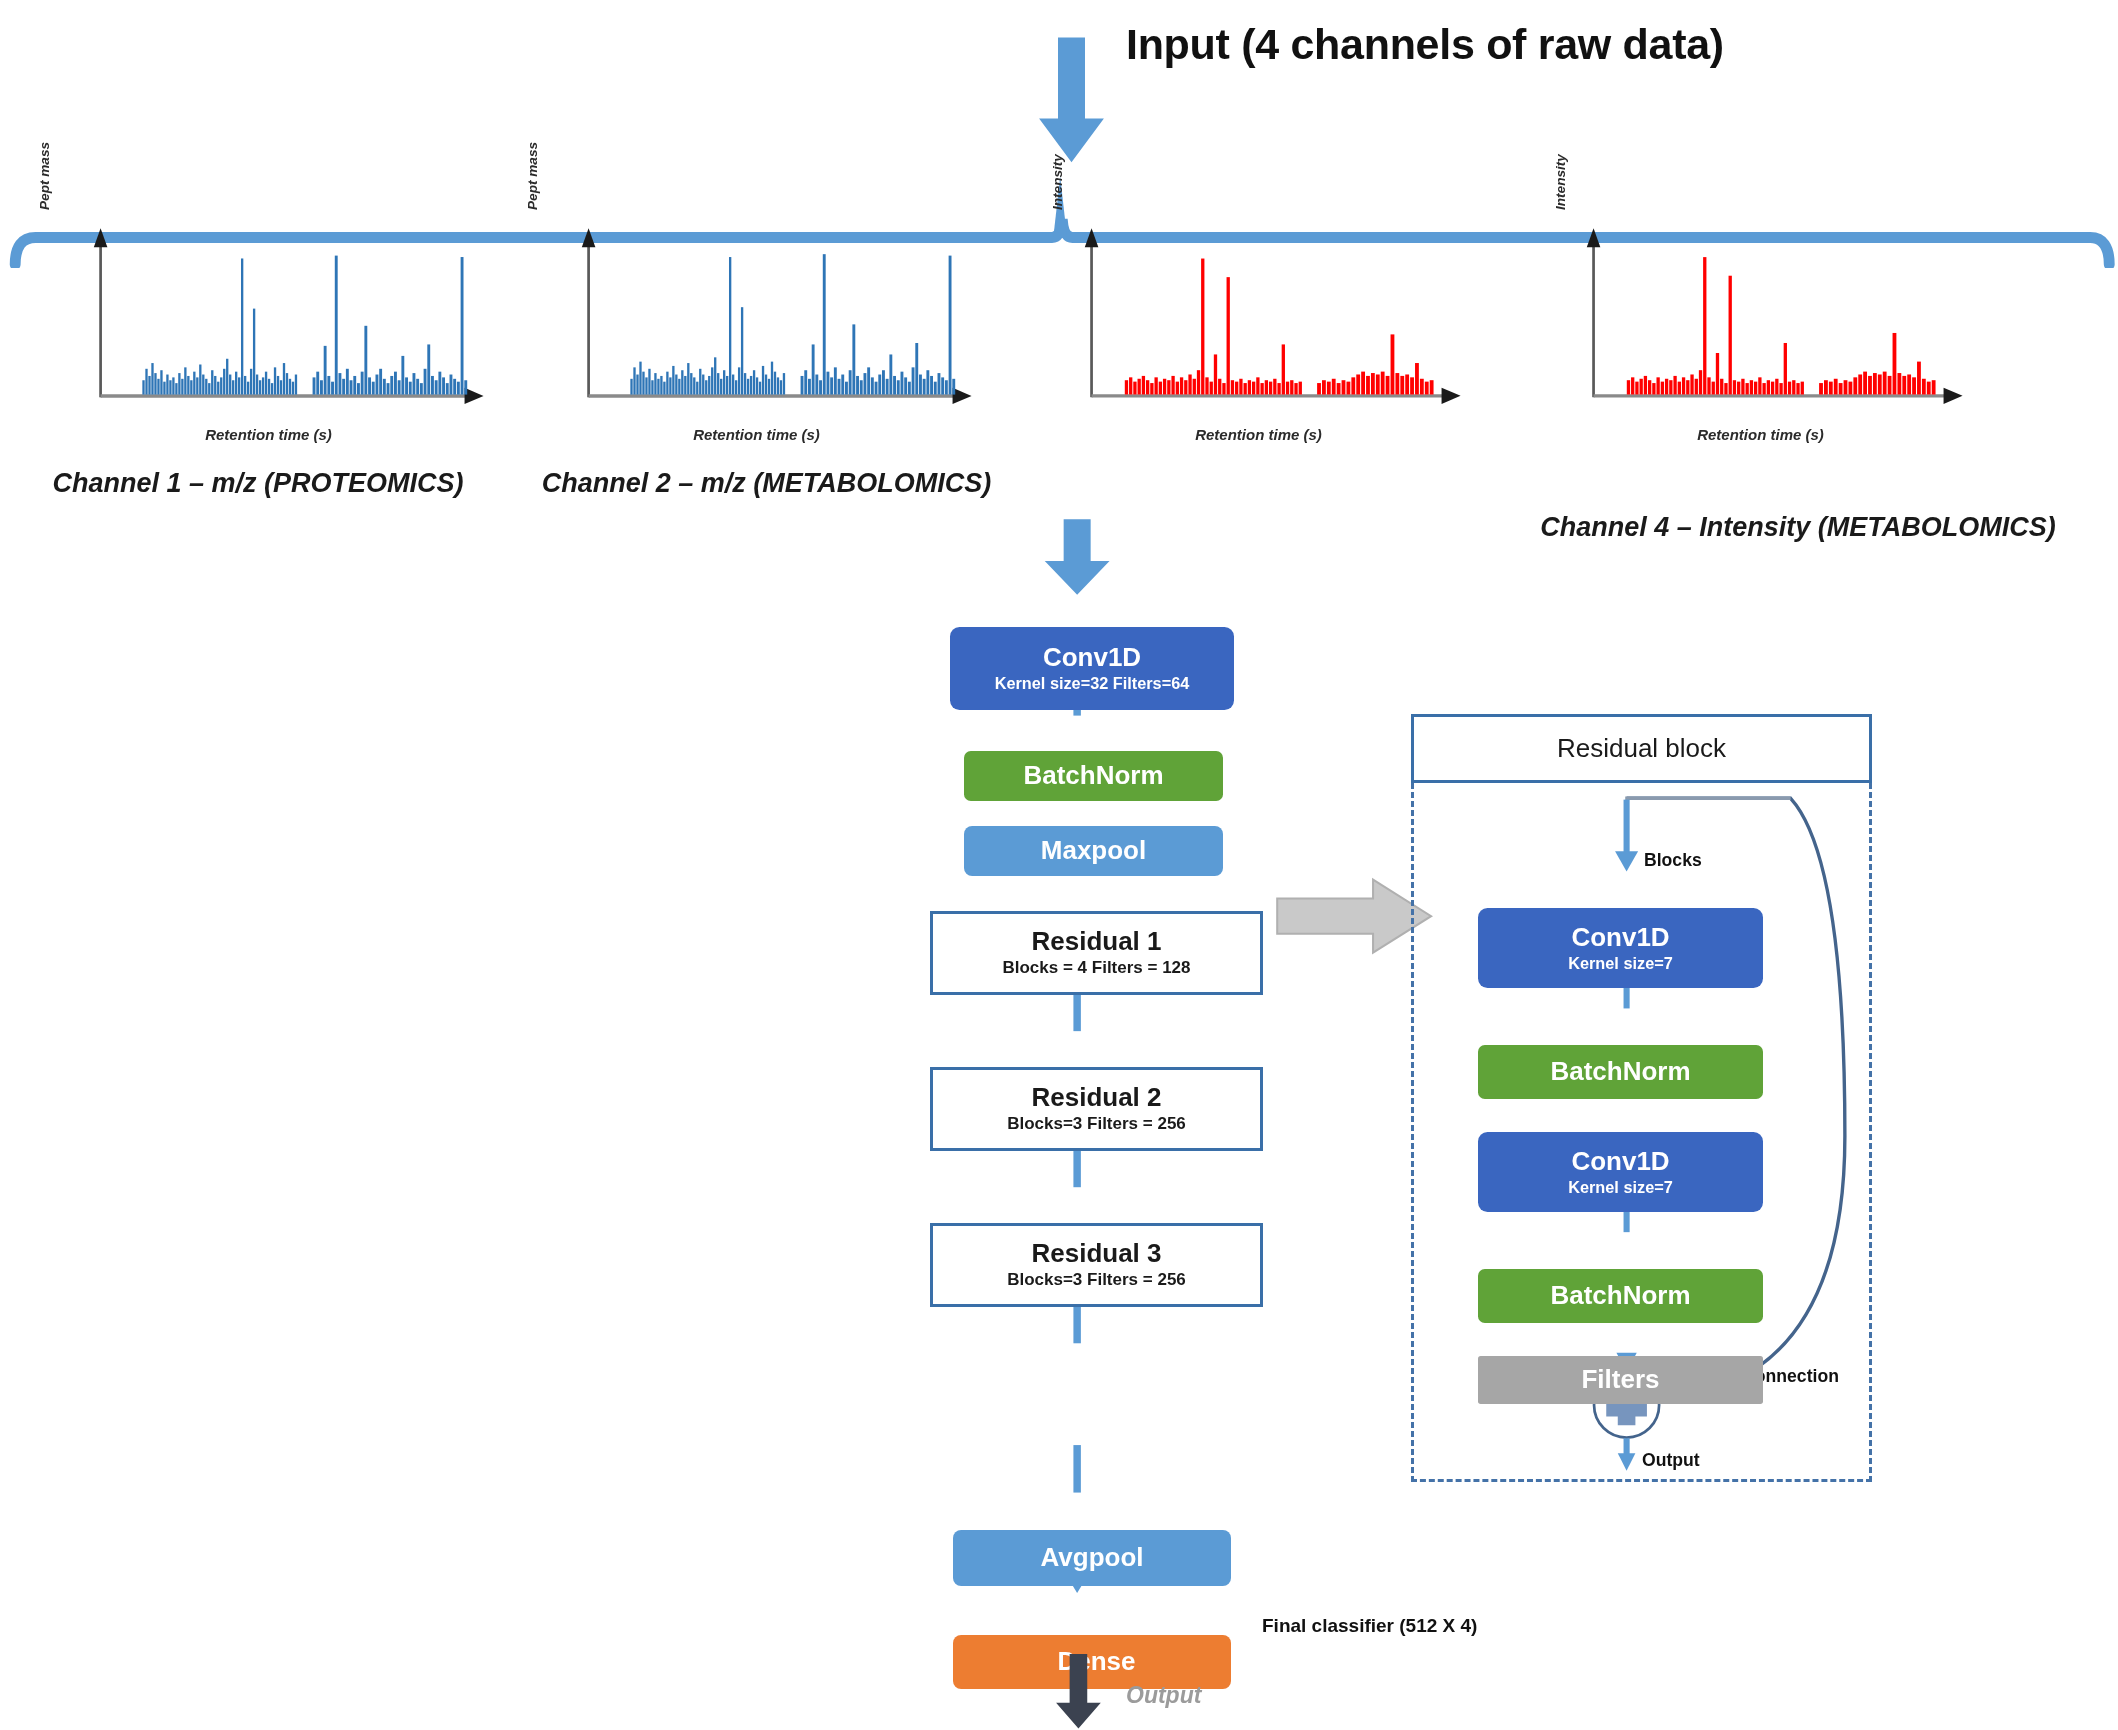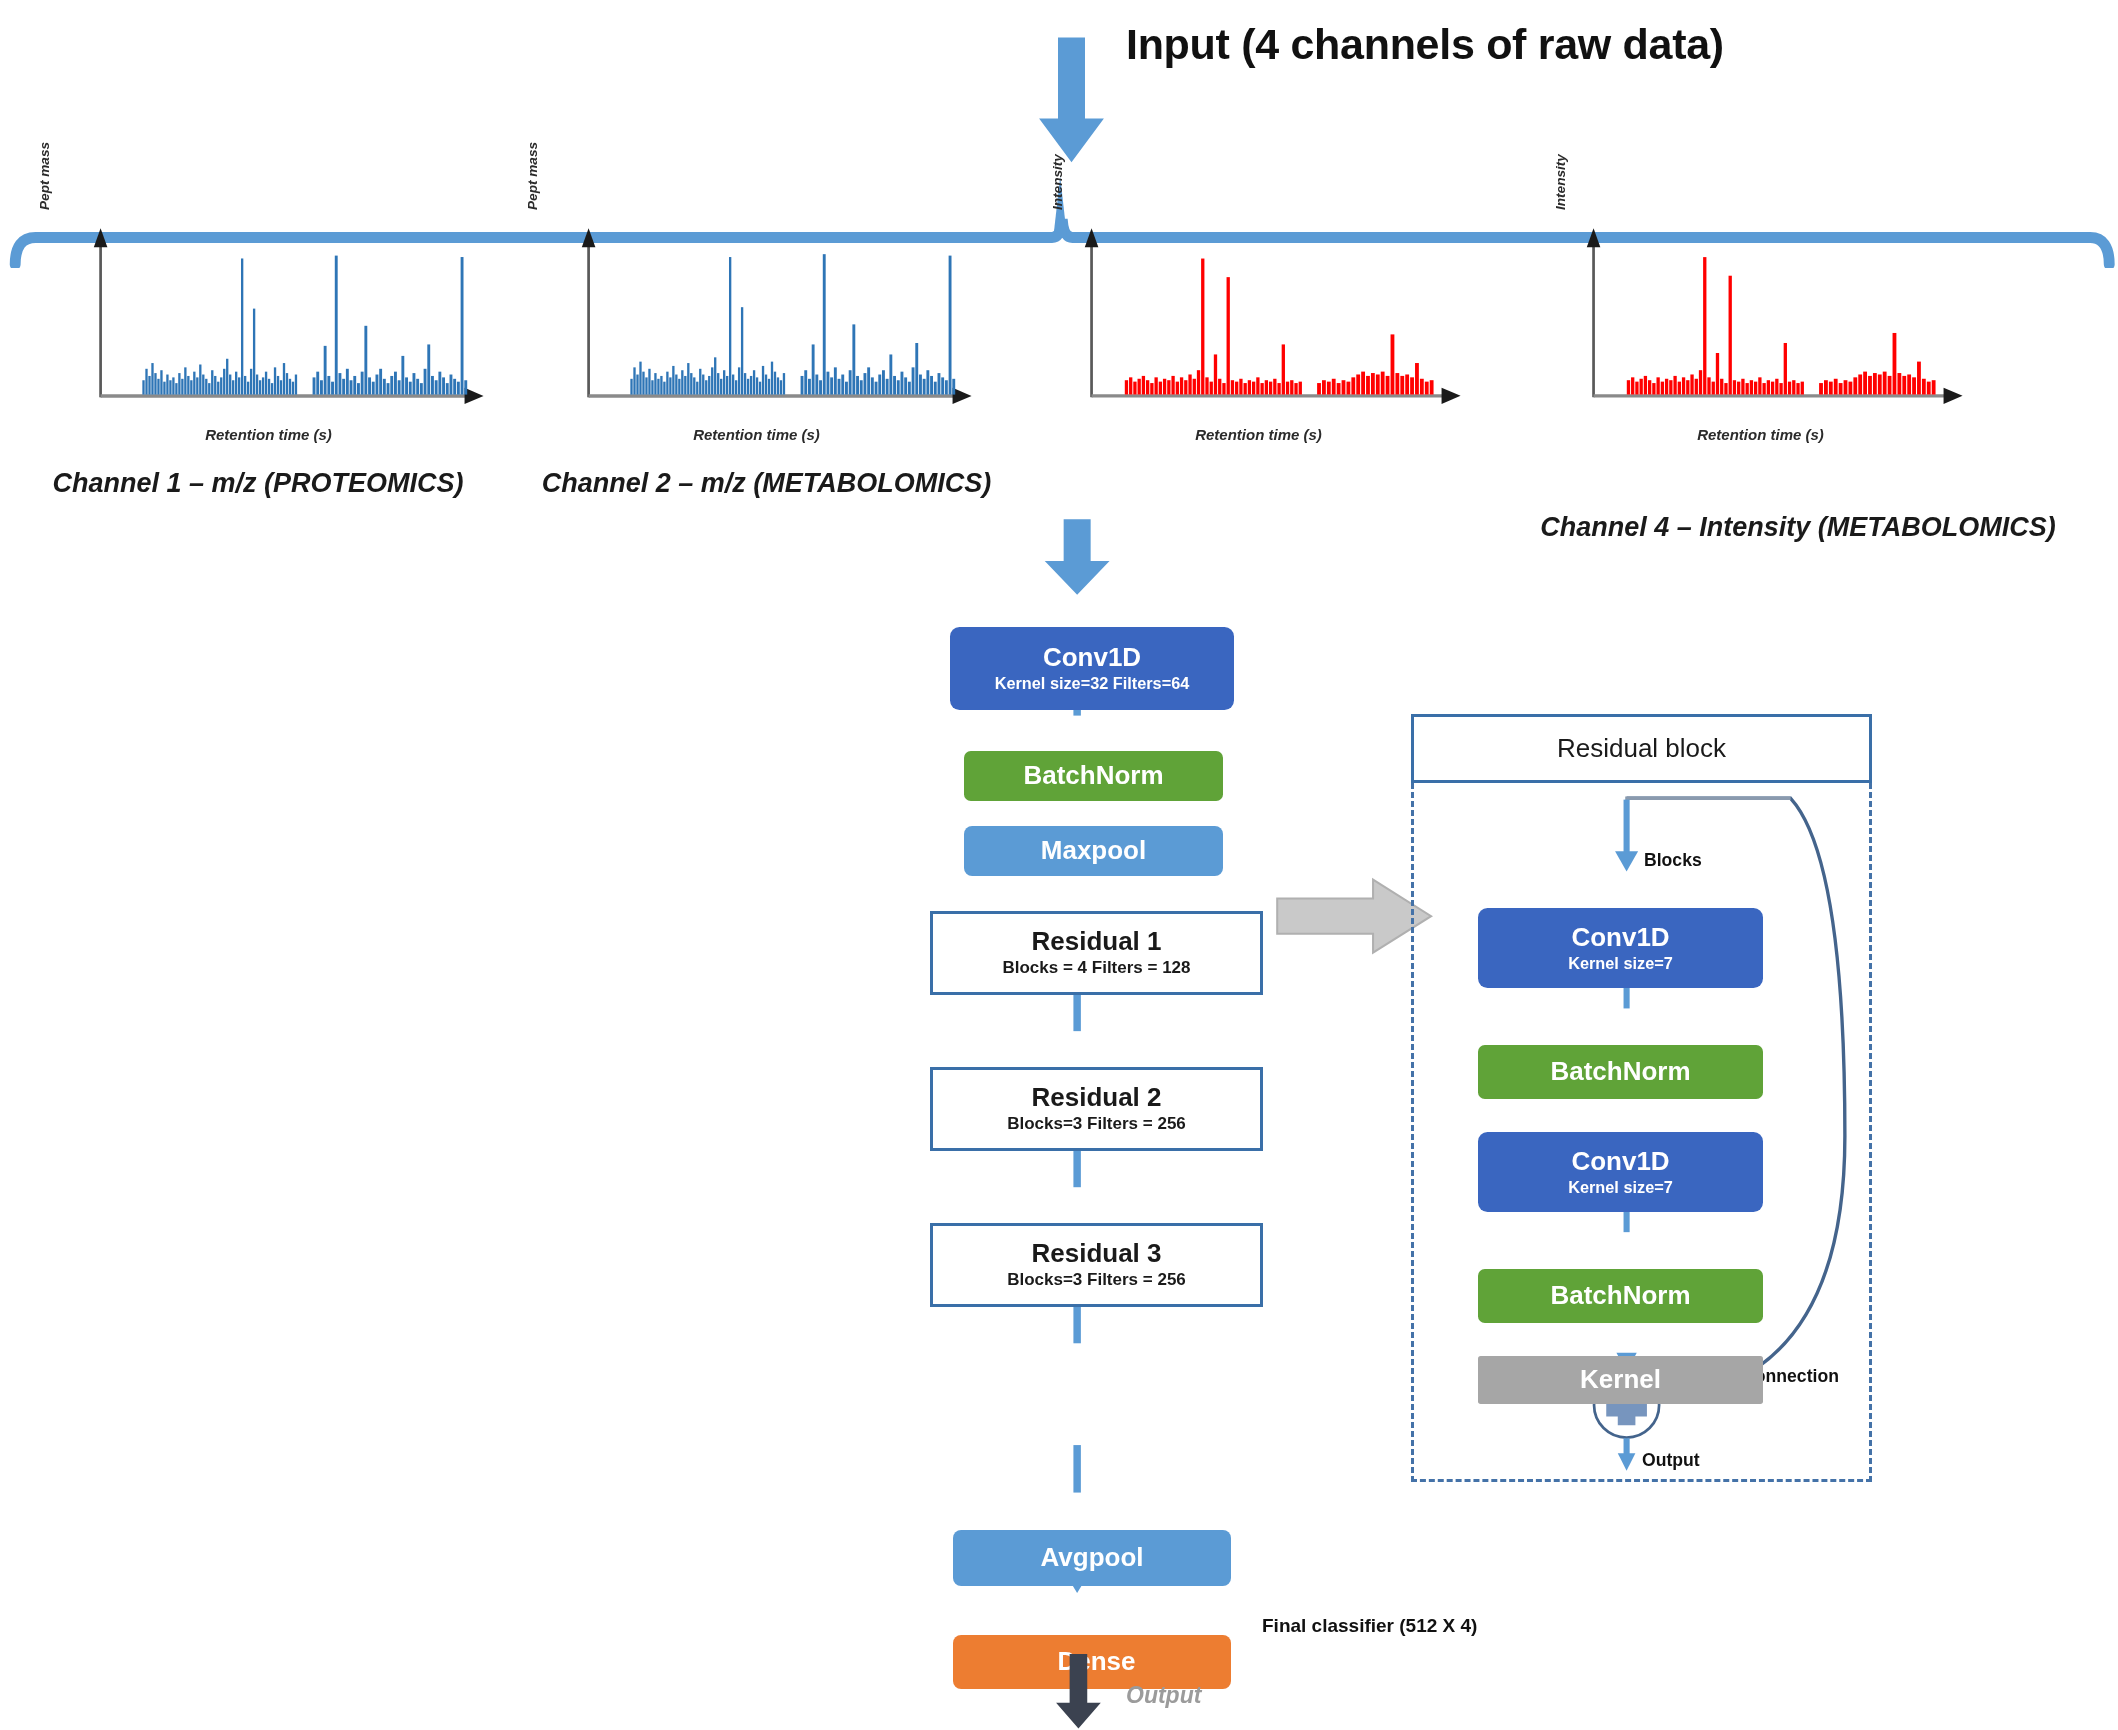--- a/index.html
+++ b/index.html
@@ -573,17 +573,17 @@
   <div class="abs node n-conv" style="left:1478px;top:1095px;width:285px;height:80px;">
     <div class="t1">Conv1D</div>
     <div class="t2">Kernel size=7</div>
   </div>
 
   <div class="abs node n-bn" style="left:1478px;top:1232px;width:285px;height:54px;">
     <div class="t1">BatchNorm</div>
   </div>
 
   <div class="abs node n-drop" style="left:1478px;top:1319px;width:285px;height:48px;">
-    <div class="t1">Kernel</div>
+    <div class="t1">Filters</div>
   </div>
 
 </div>
 
 
 </body></html>

